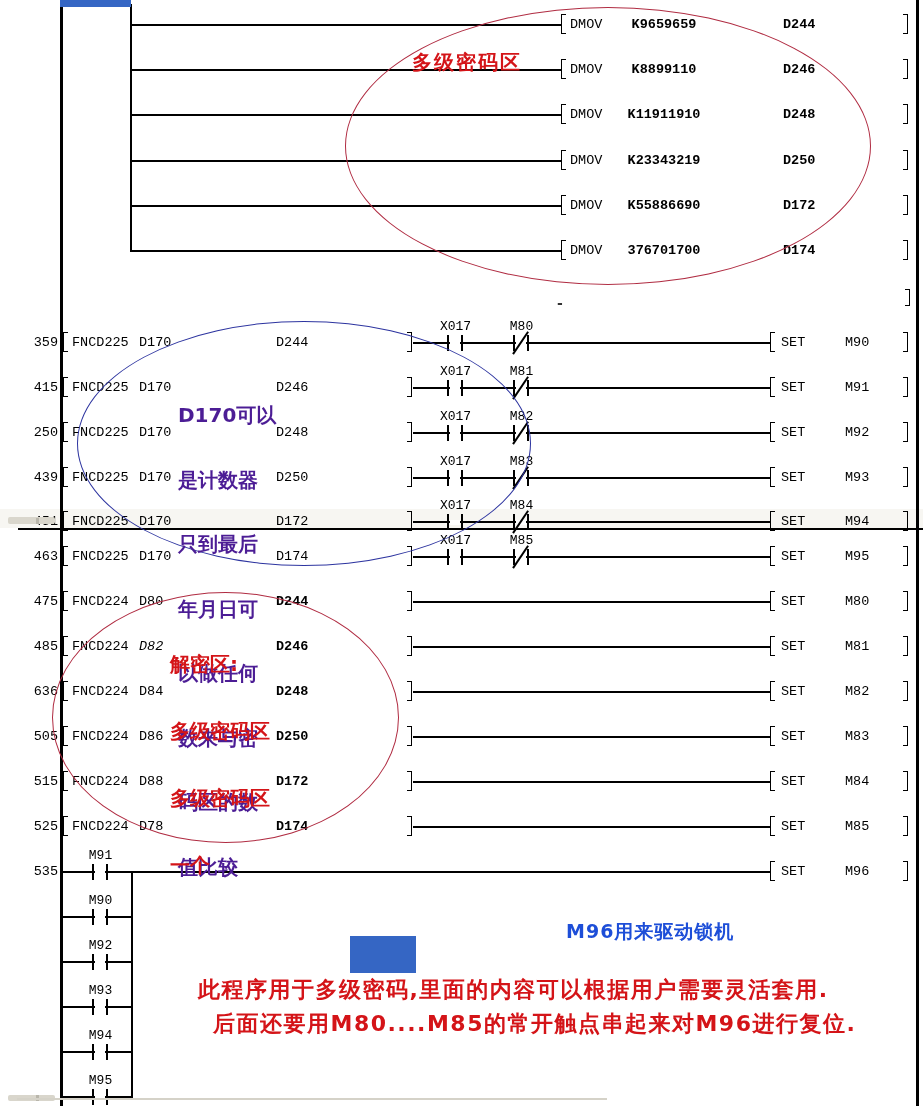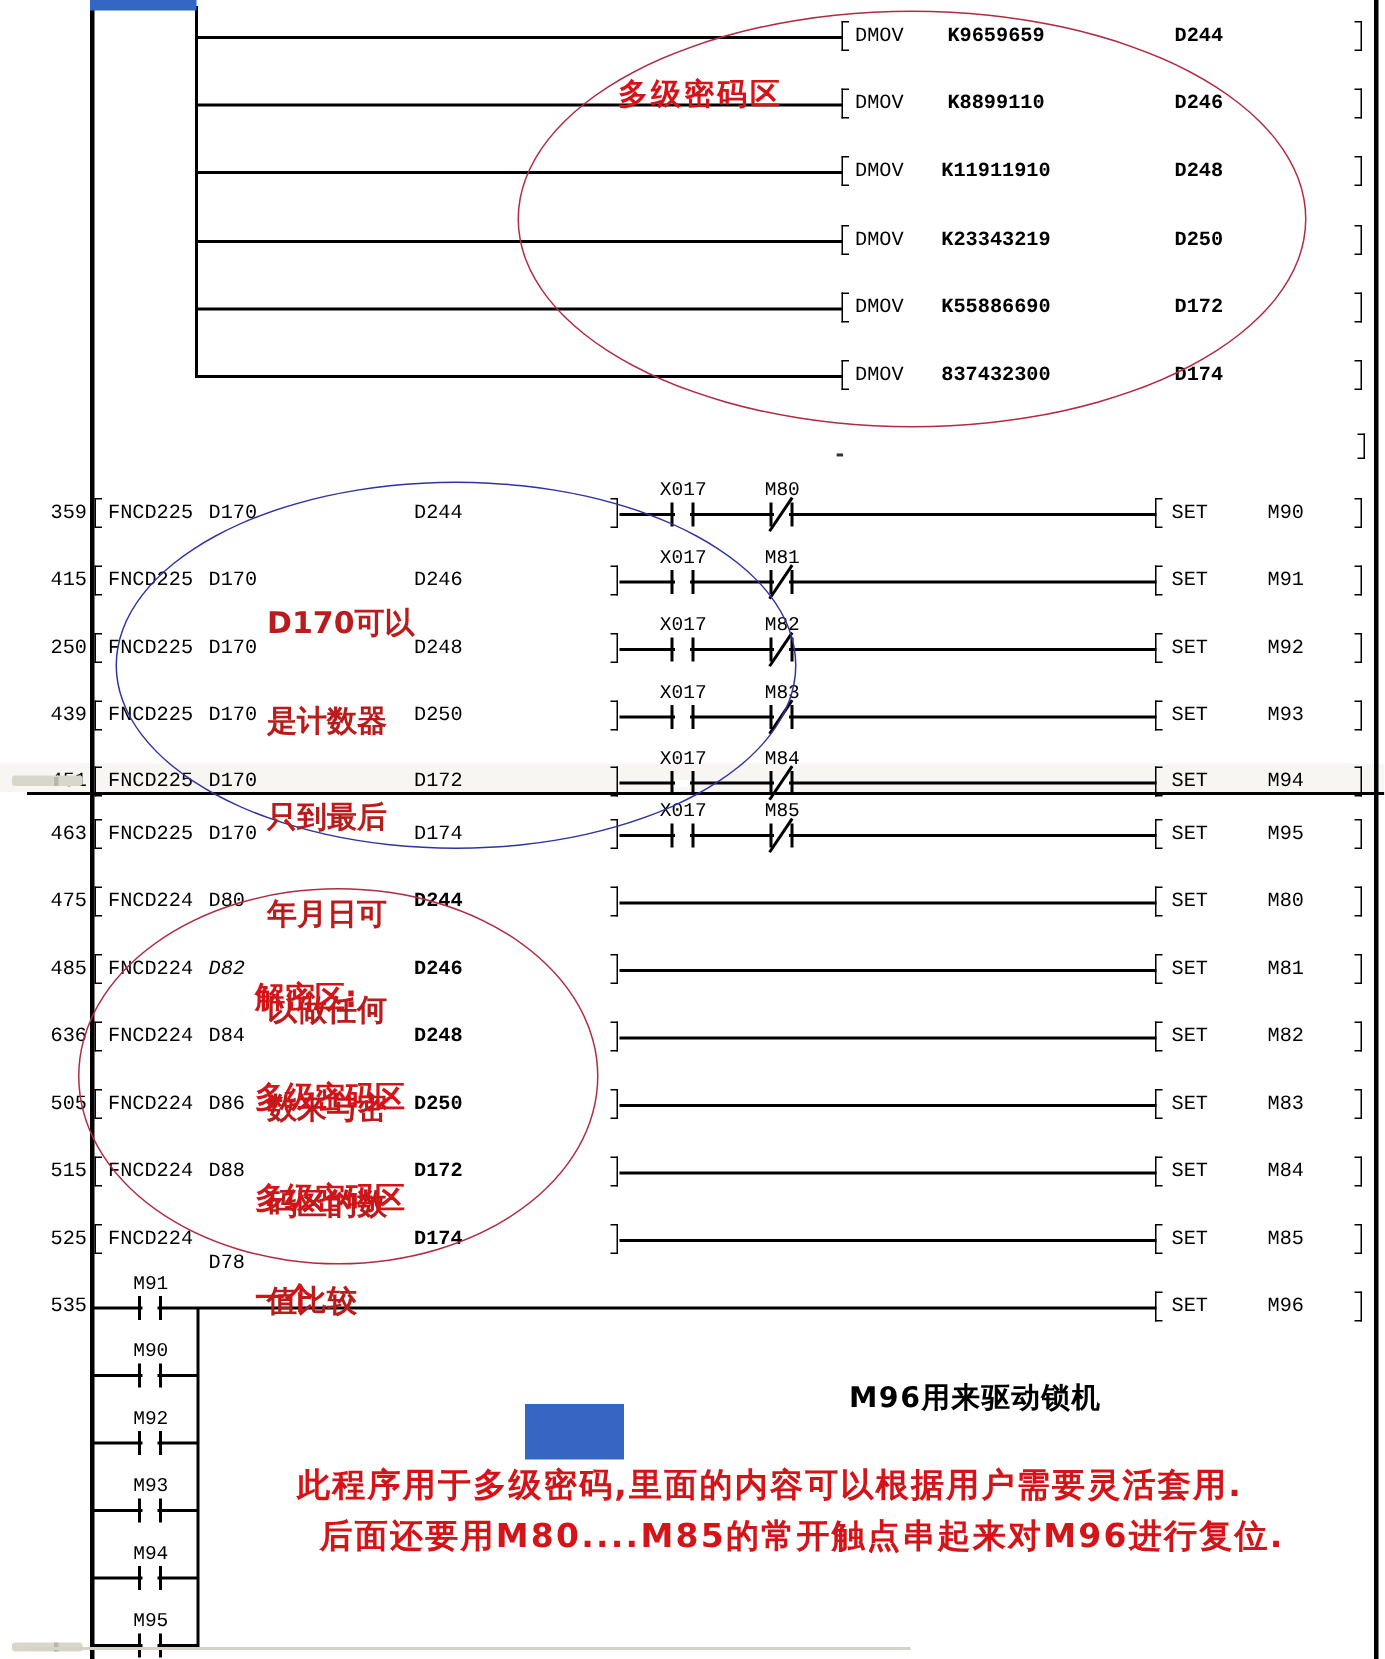--- a/index.html
+++ b/index.html
@@ -80,21 +80,21 @@
     <div class="t" style="left:570px;">DMOV</div>
     <div class="t b ctr" style="left:612px;width:104px;">K55886690</div>
     <div class="t b" style="left:783px;">D172</div>
     <div class="brR" style="left:903px;"></div>
   </div>
 
   <div class="row" style="top: 251px;">
     <div class="hl" style="left:131px;width:431px;"></div>
     <div class="brL" style="left:561px;"></div>
     <div class="t" style="left:570px;">DMOV</div>
-    <div class="t b ctr" style="left:612px;width:104px;">837432300</div>
+    <div class="t b ctr" style="left:612px;width:104px;">376701700</div>
     <div class="t b" style="left:783px;">D174</div>
     <div class="brR" style="left:903px;"></div>
   </div>
 
   <div class="row" style="top: 343px;">
     <div class="t rt" style="left:17px;width:41px;">359</div>
     <div class="brL" style="left:63px;"></div>
     <div class="t" style="left:72px;">FNCD225</div>
     <div class="t" style="left:139px;">D170</div>
     <div class="t" style="left:276px;">D244</div>
@@ -297,21 +297,21 @@
     <div class="brL" style="left:770px;"></div>
     <div class="t" style="left:781px;">SET</div>
     <div class="t" style="left:845px;">M84</div>
     <div class="brR" style="left:903px;"></div>
   </div>
 
   <div class="row" style="top: 827px;">
     <div class="t rt" style="left:17px;width:41px;">525</div>
     <div class="brL" style="left:63px;"></div>
     <div class="t" style="left:72px;">FNCD224</div>
-    <div class="t" style="left:139px;margin-top:16px;">D78</div>
+    <div class="t" style="left:139px;">D78</div>
     <div class="t b" style="left:276px;">D174</div>
     <div class="brR" style="left:407px;"></div>
     <div class="hl" style="left:413px;width:358px;"></div>
     <div class="brL" style="left:770px;"></div>
     <div class="t" style="left:781px;">SET</div>
     <div class="t" style="left:845px;">M85</div>
     <div class="brR" style="left:903px;"></div>
   </div>
 
   <div class="row" style="top: 917px;">
@@ -378,35 +378,35 @@
   <div style="position:absolute;left:36px;top:1095px;width:3px;height:6px;background:#b9b6ab;"></div>
   <div style="position:absolute;left:17px;top:1098px;width:590px;height:1.5px;background:#d5d2c8;"></div>
 
   <div>
     <div class="ell" style="left:345px;top:7px;width:524px;height:276px;border:1.4px solid #b02c42;"></div>
     <div class="ell" style="left:77px;top:321px;width:452px;height:243px;border:1.4px solid #2e35a0;"></div>
     <div class="ell" style="left:52px;top:592px;width:345px;height:249px;border:1.4px solid #b02c42;"></div>
 
     <div class="cn" style="left:412px;top:49px;font-size:20px;letter-spacing:2px;color:#d41418;">多级密码区</div>
 
-    <div class="cn" style="left:178px;top:362px;font-size:20px;line-height:21.5px;color:#b91c1c;">
+    <div class="cn" style="left:178px;top:362px;font-size:20px;line-height:21.5px;color:#4c1d95;">
       <div>D170可以</div>
       <div>是计数器</div>
       <div>只到最后</div>
       <div>年月日可</div>
       <div>以做任何</div>
       <div>数来与密</div>
       <div>码区的数</div>
       <div>值比较</div>
     </div>
 
     <div class="cn" style="left:170px;top:608px;font-size:20px;line-height:22.4px;color:#d41418;">
       <div>解密区:</div>
       <div>多级密码区</div>
       <div>多级密码区</div>
       <div>一个</div>
     </div>
 
-    <div class="cn" style="left:566px;top:919px;font-size:19px;letter-spacing:1px;color:#000000;">M96用来驱动锁机</div>
+    <div class="cn" style="left:566px;top:919px;font-size:19px;letter-spacing:1px;color:#1d4ed8;">M96用来驱动锁机</div>
     <div class="cn" style="left:198px;top:975px;font-size:22px;letter-spacing:1.5px;color:#d41418;">此程序用于多级密码,里面的内容可以根据用户需要灵活套用.</div>
     <div class="cn" style="left:213px;top:1009px;font-size:22px;letter-spacing:1.5px;color:#d41418;">后面还要用M80....M85的常开触点串起来对M96进行复位.</div>
   </div>
 </div>
 
 </body></html>

